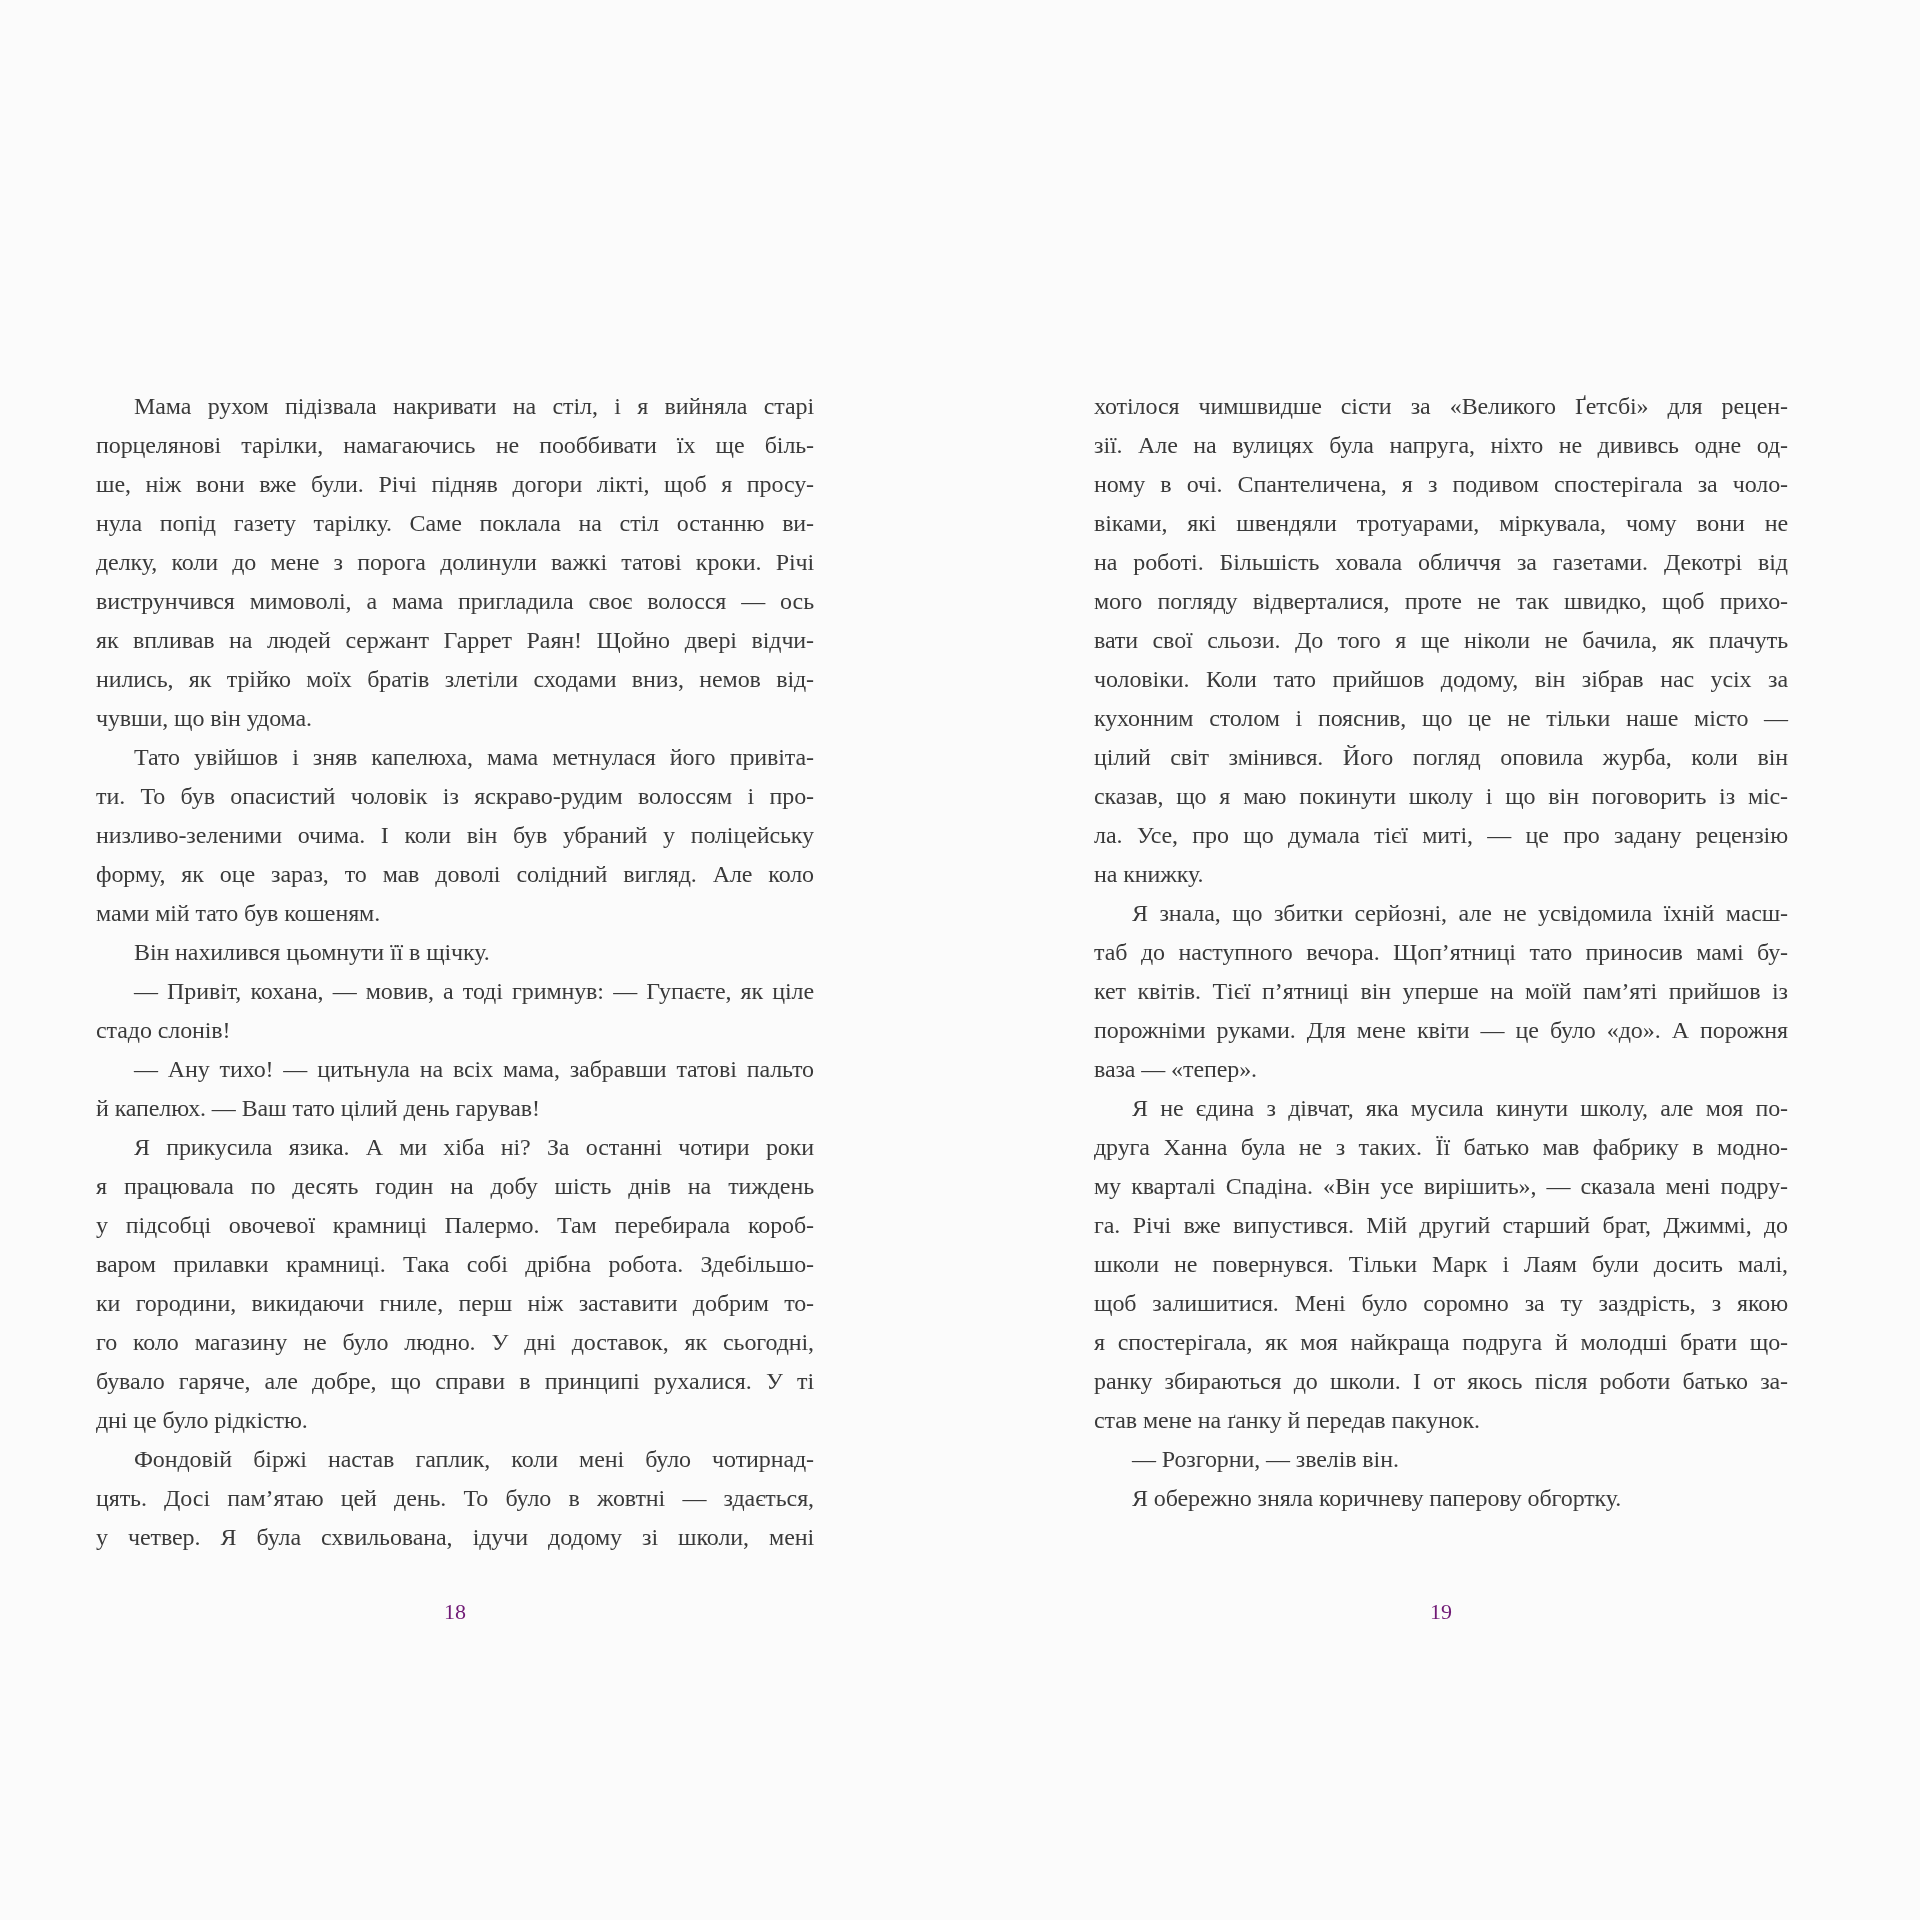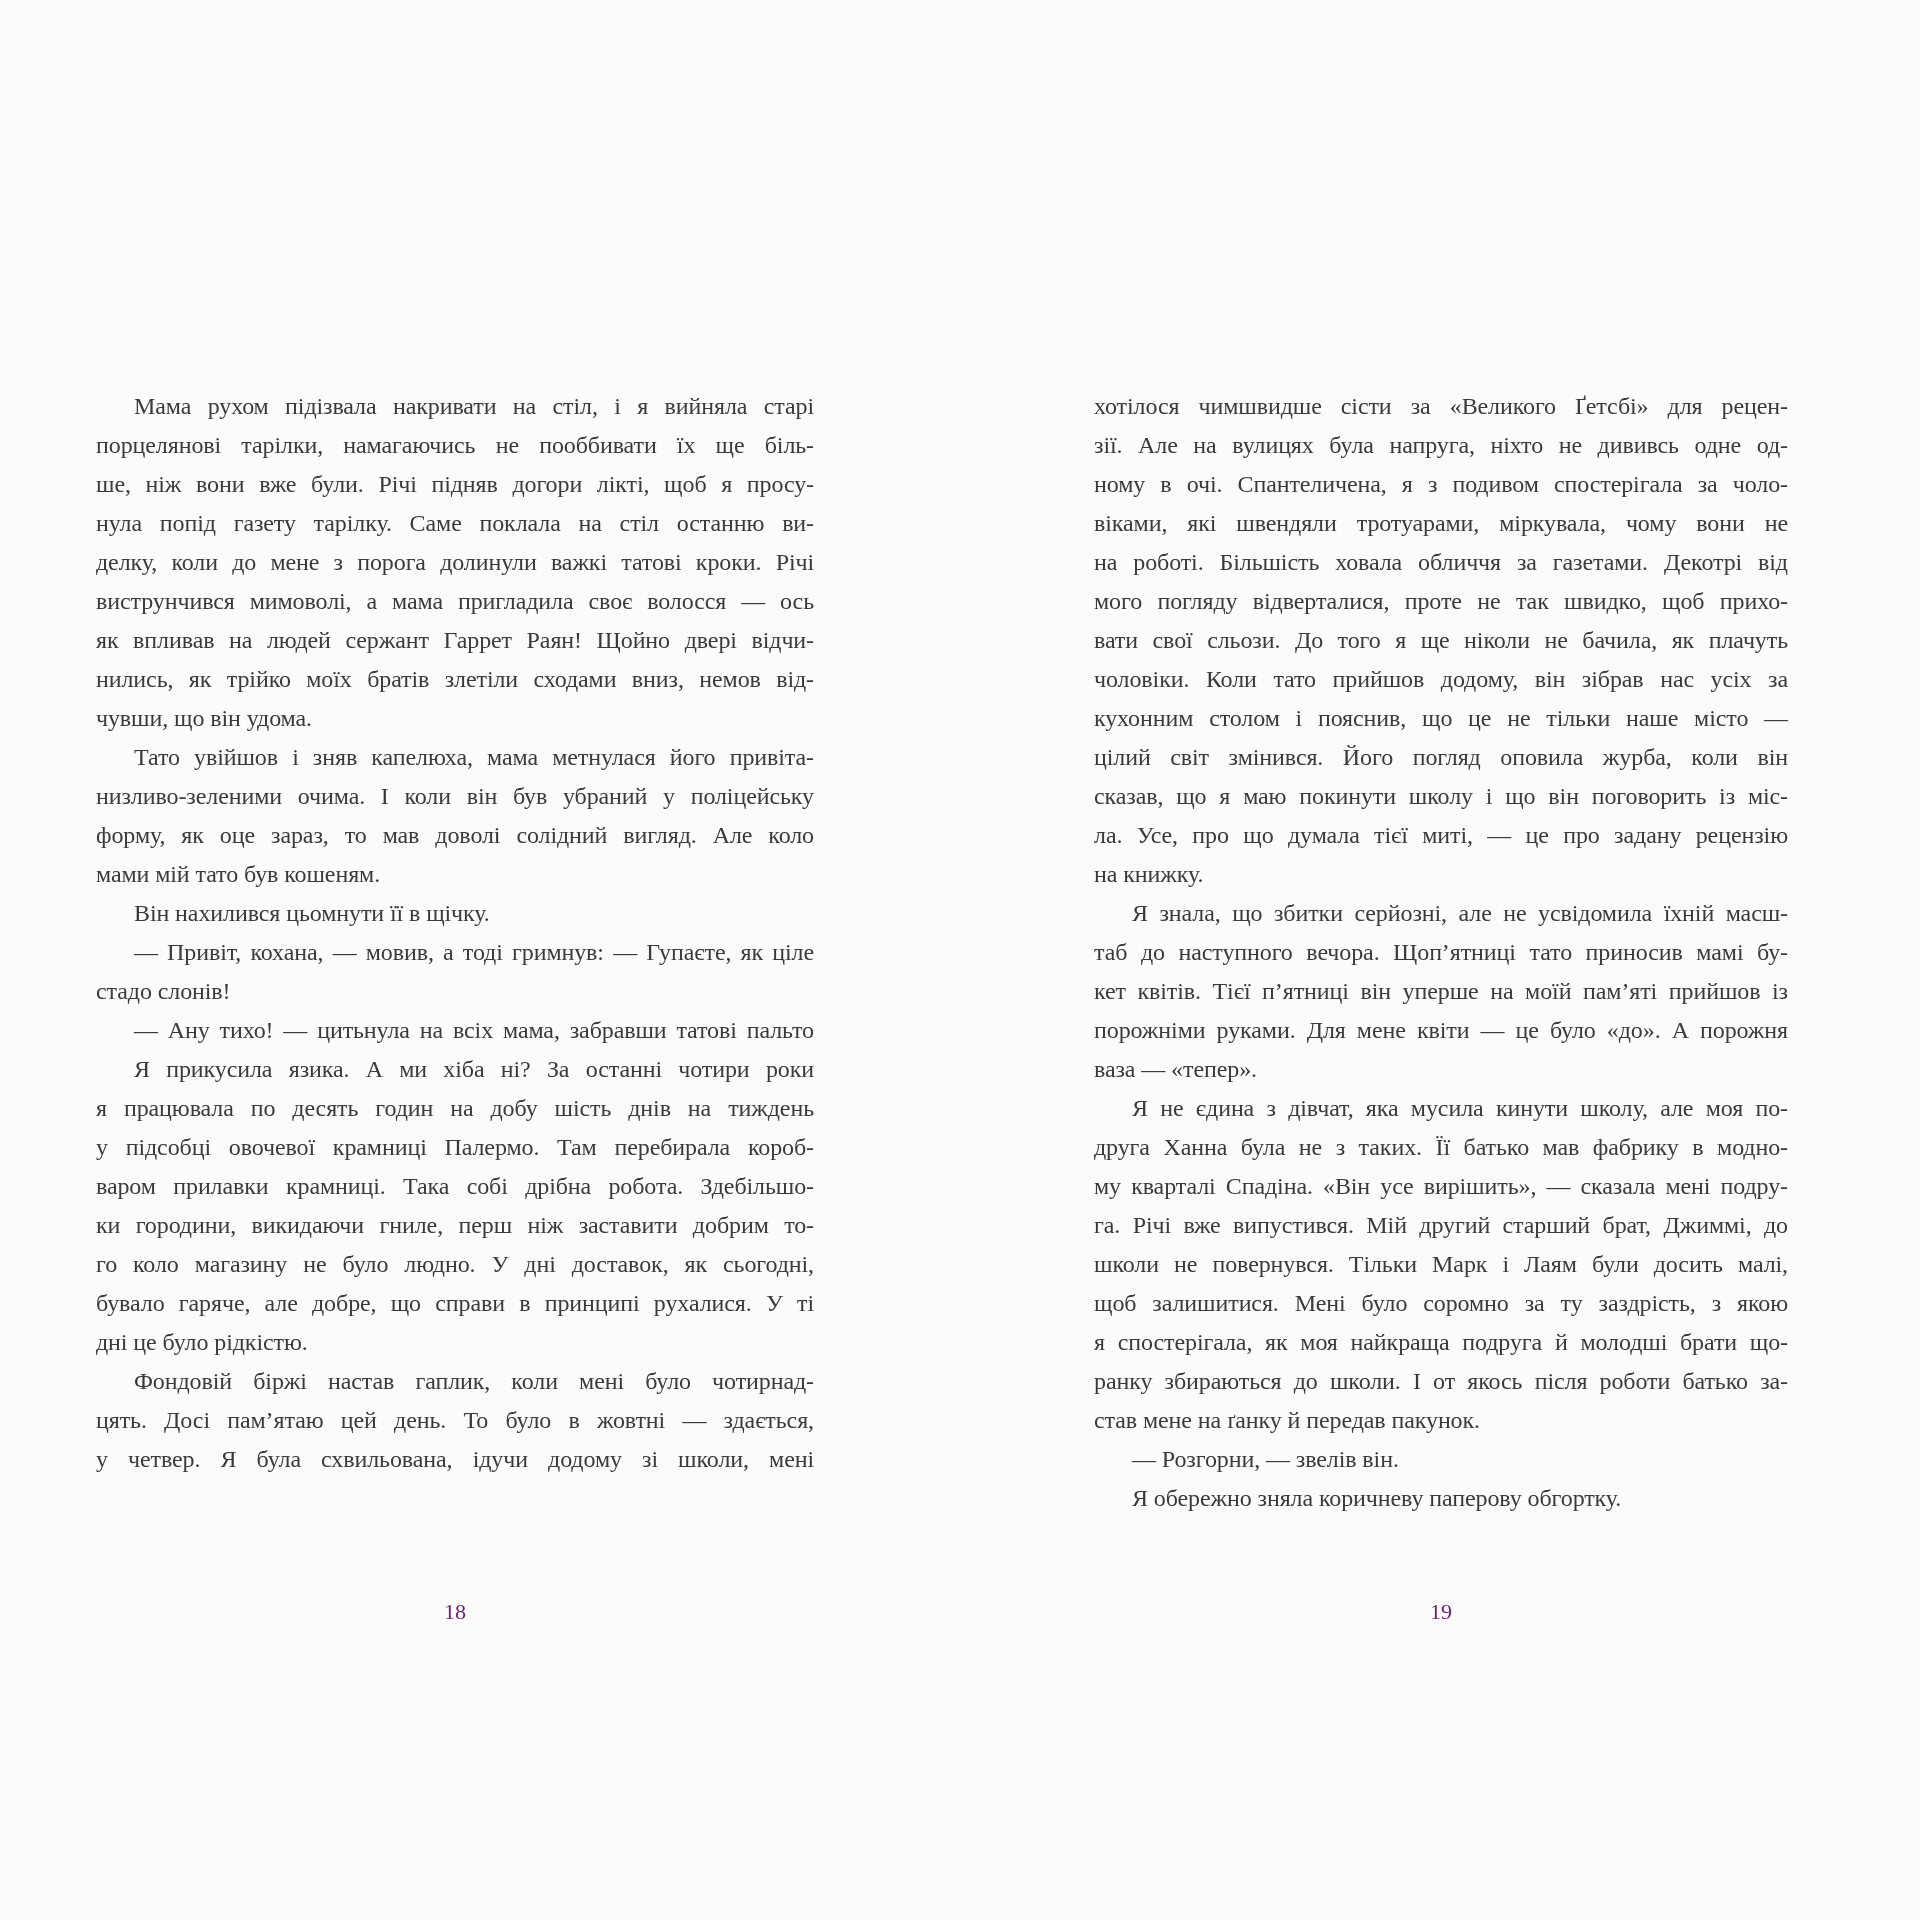--- a/index.html
+++ b/index.html
@@ -58,27 +58,29 @@
         <div class="line indent">Мама рухом підізвала накривати на стіл, і я вийняла старі</div>
         <div class="line">порцелянові тарілки, намагаючись не пооббивати їх ще біль-</div>
         <div class="line">ше, ніж вони вже були. Річі підняв догори лікті, щоб я просу-</div>
         <div class="line">нула попід газету тарілку. Саме поклала на стіл останню ви-</div>
         <div class="line">делку, коли до мене з порога долинули важкі татові кроки. Річі</div>
         <div class="line">виструнчився мимоволі, а мама пригладила своє волосся — ось</div>
         <div class="line">як впливав на людей сержант Гаррет Раян! Щойно двері відчи-</div>
         <div class="line">нились, як трійко моїх братів злетіли сходами вниз, немов від-</div>
         <div class="line endline">чувши, що він удома.</div>
         <div class="line indent">Тато увійшов і зняв капелюха, мама метнулася його привіта-</div>
+        <div class="line">ти. То був опасистий чоловік із яскраво-рудим волоссям і про-</div>
         <div class="line">низливо-зеленими очима. І коли він був убраний у поліцейську</div>
         <div class="line">форму, як оце зараз, то мав доволі солідний вигляд. Але коло</div>
         <div class="line endline">мами мій тато був кошеням.</div>
         <div class="line indent endline">Він нахилився цьомнути її в щічку.</div>
         <div class="line indent">— Привіт, кохана, — мовив, а тоді гримнув: — Гупаєте, як ціле</div>
         <div class="line endline">стадо слонів!</div>
         <div class="line indent">— Ану тихо! — цитьнула на всіх мама, забравши татові пальто</div>
+        <div class="line endline">й капелюх. — Ваш тато цілий день гарував!</div>
         <div class="line indent">Я прикусила язика. А ми хіба ні? За останні чотири роки</div>
         <div class="line">я працювала по десять годин на добу шість днів на тиждень</div>
         <div class="line">у підсобці овочевої крамниці Палермо. Там перебирала короб-</div>
         <div class="line">варом прилавки крамниці. Така собі дрібна робота. Здебільшо-</div>
         <div class="line">ки городини, викидаючи гниле, перш ніж заставити добрим то-</div>
         <div class="line">го коло магазину не було людно. У дні доставок, як сьогодні,</div>
         <div class="line">бувало гаряче, але добре, що справи в принципі рухалися. У ті</div>
         <div class="line endline">дні це було рідкістю.</div>
         <div class="line indent">Фондовій біржі настав гаплик, коли мені було чотирнад-</div>
         <div class="line">цять. Досі пам’ятаю цей день. То було в жовтні — здається,</div>

